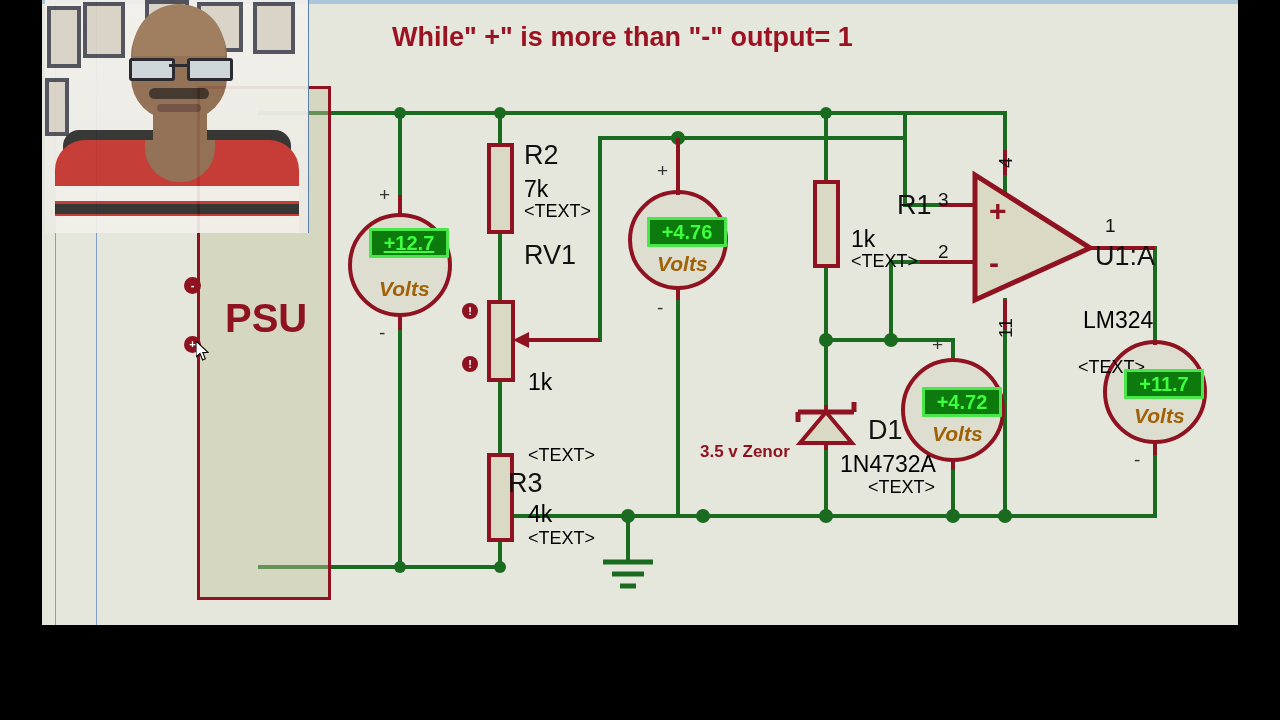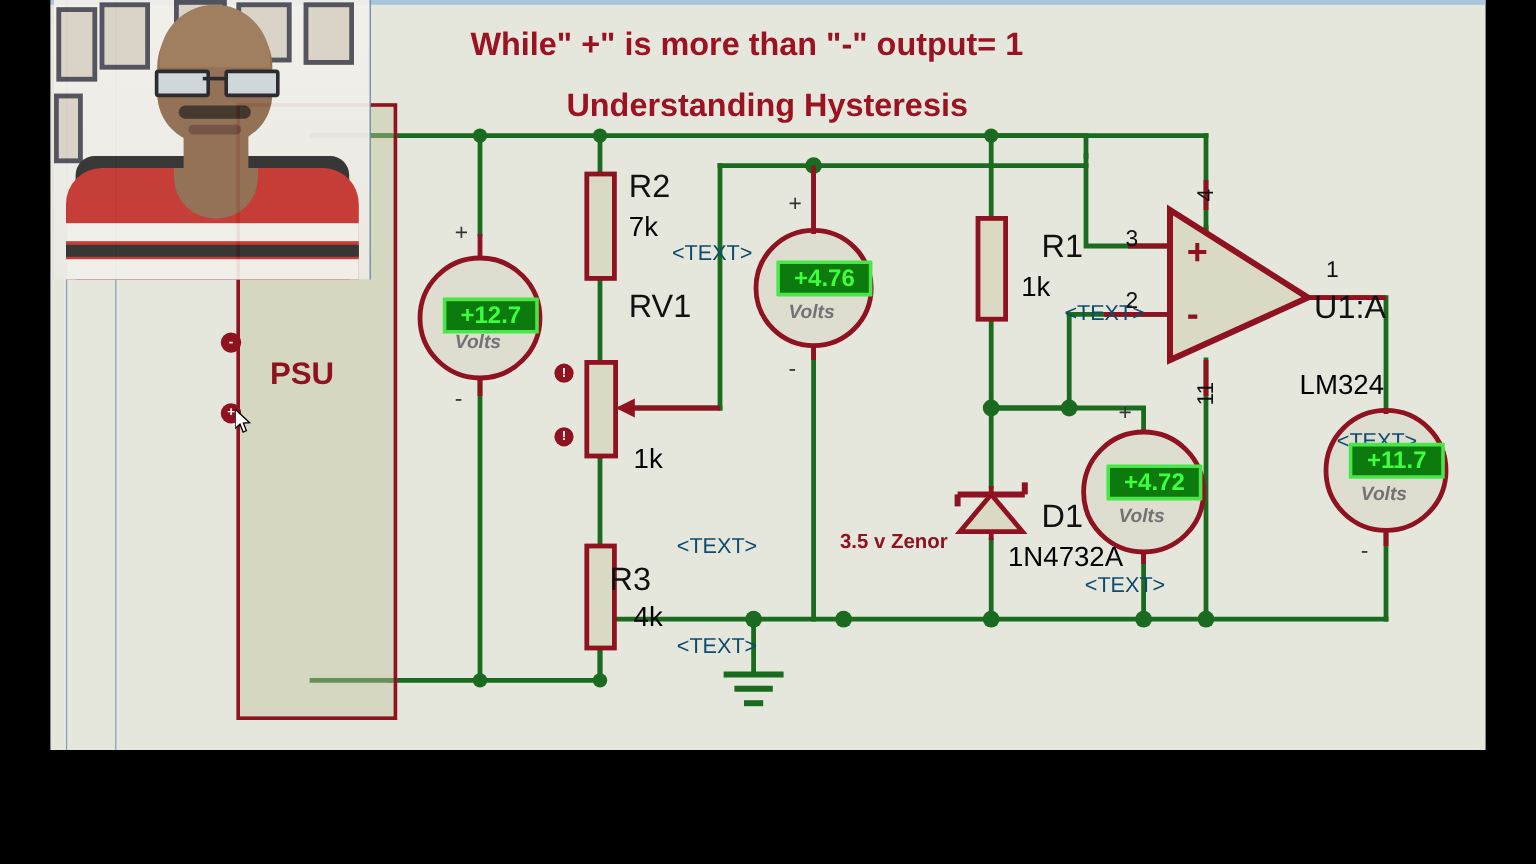--- a/index.html
+++ b/index.html
@@ -17,26 +17,26 @@
   .blueline{position:absolute;background:#7f9fc4;width:1px;}
 
   
   #schem{position:absolute;left:0;top:0;width:1238px;height:625px;}
 
   
   .lbl{position:absolute;white-space:nowrap;line-height:1;}
   .title{color:#9b1322;font-weight:bold;font-size:27px;letter-spacing:0px;}
   .refdes{color:#111;font-size:27px;font-family:"Liberation Sans",sans-serif;}
   .val{color:#000000;font-size:23px;}
-  .ghost{color:#0c4a6e;font-size:18px;margin-left:36px;}
+  .ghost{color:#000000;font-size:18px;}
   .pin{color:#111;font-size:19px;}
   .pinv{color:#111;font-size:19px;transform-origin:0 0;}
   .annot{color:#8e1220;font-weight:bold;font-size:17px;}
-  .psu-txt{color:#8e1220;font-weight:bold;font-size:26px;}
-  .mtrunit{color:#737373;font-style:italic;font-weight:bold;font-size:16px;}
+  .psu-txt{color:#8e1220;font-weight:bold;font-size:40px;}
+  .mtrunit{color:#a16207;font-style:italic;font-weight:bold;font-size:21px;}
   .mtrsign{color:#333;font-size:19px;}
   .opamp-sign{color:#8e1220;font-weight:bold;font-size:30px;}
 
   
   .readout{
     position:absolute;background:#0c7a0c;color:#3dff3d;
     font-family:"Liberation Sans",sans-serif;font-weight:bold;font-size:20px;
     padding:1px 6px;border:3px solid #49e649;border-radius:1px;
     text-align:center;line-height:22px;
   }
@@ -226,58 +226,57 @@
         <path d="M953 360 V358"></path>
       </g>
     </svg>
 
     <div id="psu-box" style="left:197px;top:86px;width:128px;height:508px;"></div>
     <div class="lbl psu-txt" style="left:225px;top:298px;">PSU</div>
     <div class="term" style="left:184px;top:277px;">-</div>
     <div class="term" style="left:184px;top:336px;">+</div>
 
     <div class="lbl title" style="left:392px;top:24px;">While" +" is more than "-" output= 1</div>
-    <div class="lbl title" style="left:472px;top:75px;">Understanding Hysteresis</div>
 
     <div class="lbl refdes" style="left:524px;top:142px;">R2</div>
     <div class="lbl val" style="left:524px;top:178px;">7k</div>
     <div class="lbl ghost" style="left:524px;top:202px;">&lt;TEXT&gt;</div>
 
     <div class="lbl refdes" style="left:524px;top:232px;margin-top:10px;">RV1</div>
     <div class="lbl val" style="left:528px;top:371px;">1k</div>
     <div class="term sm" style="left:462px;top:303px;">!</div>
     <div class="term sm" style="left:462px;top:356px;">!</div>
 
     <div class="lbl ghost" style="left:528px;top:446px;">&lt;TEXT&gt;</div>
     <div class="lbl refdes" style="left:508px;top:470px;">R3</div>
     <div class="lbl val" style="left:528px;top:503px;">4k</div>
     <div class="lbl ghost" style="left:528px;top:529px;">&lt;TEXT&gt;</div>
 
-    <div class="lbl refdes" style="left:868px;top:192px;text-align:right;">R1</div>
+    <div class="lbl refdes" style="left:897px;top:192px;text-align:right;">R1</div>
     <div class="lbl val" style="left:851px;top:228px;">1k</div>
     <div class="lbl ghost" style="left:851px;top:252px;">&lt;TEXT&gt;</div>
 
     <div class="lbl annot" style="left:700px;top:443px;">3.5 v Zenor</div>
     <div class="lbl refdes" style="left:868px;top:417px;">D1</div>
     <div class="lbl val" style="left:840px;top:453px;">1N4732A</div>
     <div class="lbl ghost" style="left:868px;top:478px;">&lt;TEXT&gt;</div>
 
     <div class="lbl refdes" style="left:1055px;top:243px;margin-left:40px;">U1:A</div>
     <div class="lbl val" style="left:1083px;top:309px;">LM324</div>
     <div class="lbl ghost" style="left:1078px;top:358px;">&lt;TEXT&gt;</div>
 
     <div class="lbl opamp-sign" style="left:989px;top:196px;">+</div>
     <div class="lbl opamp-sign" style="left:989px;top:248px;">-</div>
     <div class="lbl pin" style="left:938px;top:190px;">3</div>
     <div class="lbl pin" style="left:938px;top:242px;">2</div>
     <div class="lbl pin" style="left:1105px;top:216px;">1</div>
     <div class="lbl pinv" style="left:996px;top:168px;transform:rotate(-90deg);">4</div>
     <div class="lbl pinv" style="left:996px;top:338px;transform:rotate(-90deg);">11</div>
 
-    <div class="readout" style="left:369px;top:248px;width:62px;">+12.7</div>
+    <div class="readout" style="left:369px;top:228px;width:62px;text-decoration:underline;">+12.7</div>
     <div class="lbl mtrunit" style="left:379px;top:278px;">Volts</div>
     <div class="lbl mtrsign" style="left:379px;top:185px;">+</div>
     <div class="lbl mtrsign" style="left:379px;top:323px;">-</div>
 
     <div class="readout" style="left:647px;top:217px;width:62px;">+4.76</div>
     <div class="lbl mtrunit" style="left:657px;top:253px;">Volts</div>
     <div class="lbl mtrsign" style="left:657px;top:161px;">+</div>
     <div class="lbl mtrsign" style="left:657px;top:298px;">-</div>
 
     <div class="readout" style="left:922px;top:387px;width:62px;">+4.72</div>

